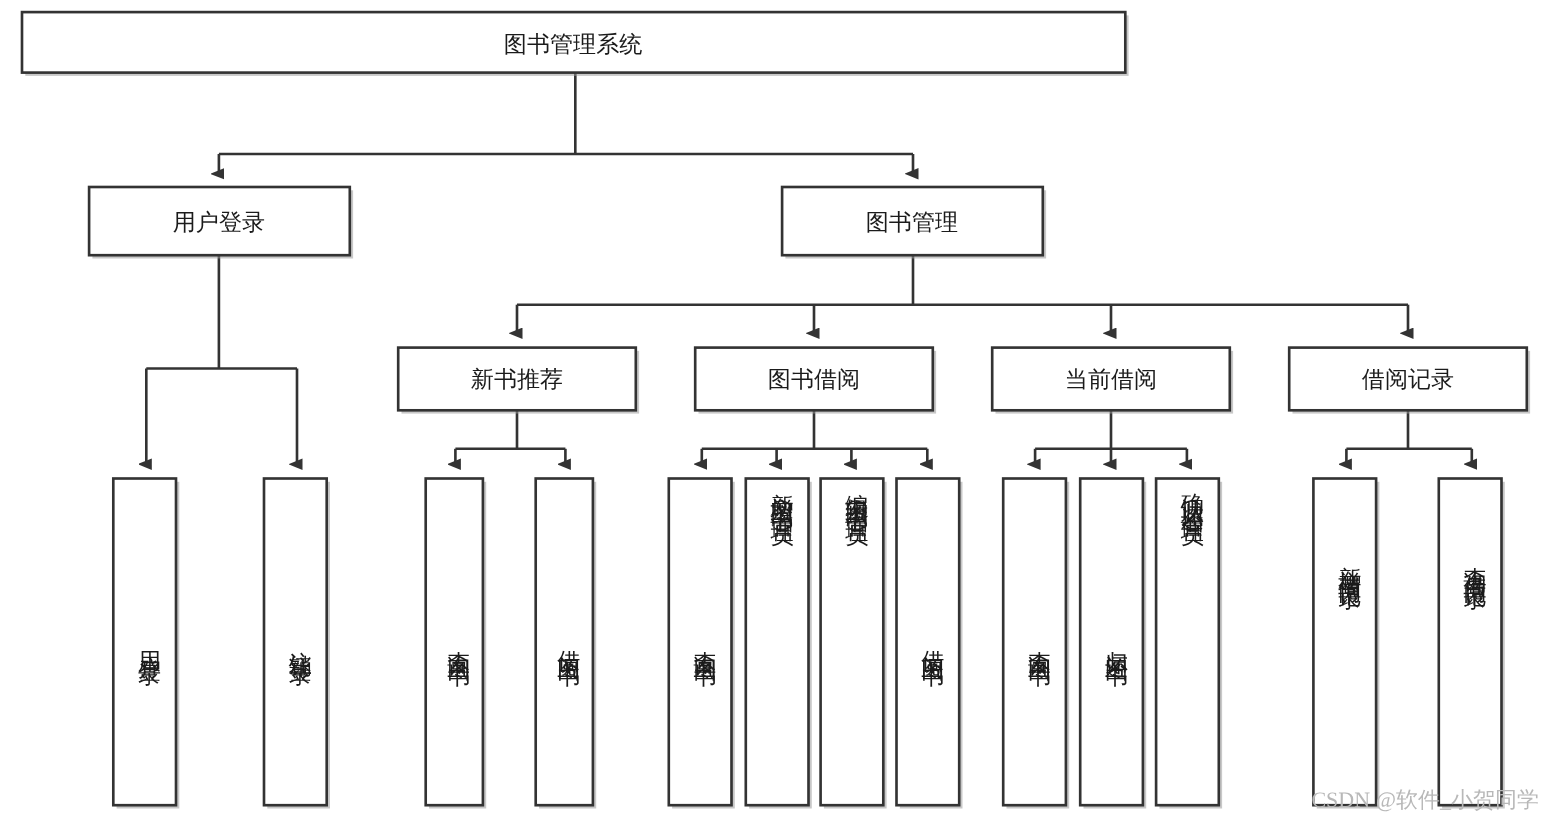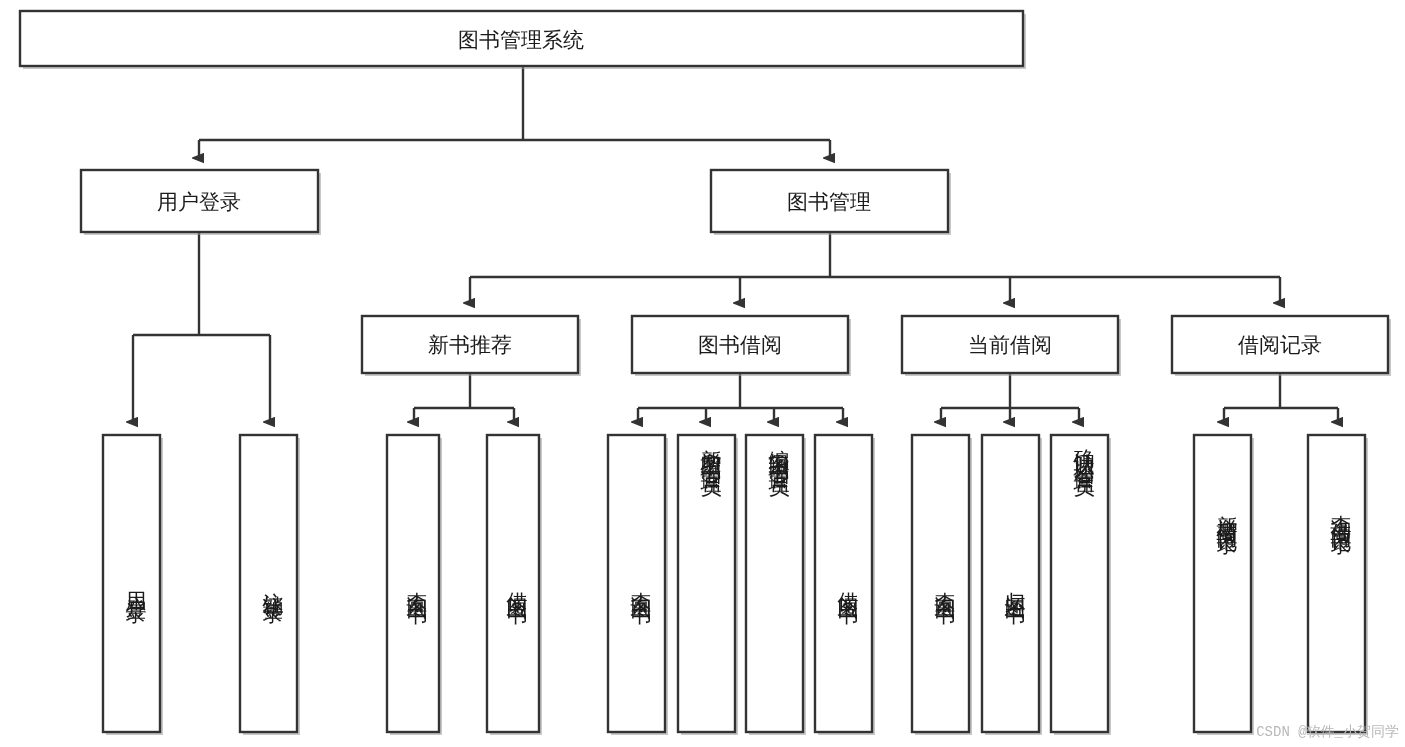--- a/index.html
+++ b/index.html
@@ -19,22 +19,22 @@
     fill:#1b1b1b;font-size:21px;text-anchor:middle;
   }
   .vlabel{
     font-family:"DejaVu Sans","Liberation Sans",sans-serif;
     fill:#1b1b1b;font-size:21px;text-anchor:middle;
     writing-mode:vertical-rl;
     letter-spacing:4px;
   }
   .watermark{
     position:absolute;right:6px;bottom:6px;
-    font-family:Liberation Mono, monospace;
-    font-size:14px;color:#b8b8b8;white-space:nowrap;
+    font-family:Liberation Serif, serif;
+    font-size:20px;color:#b8b8b8;white-space:nowrap;
     pointer-events:none;user-select:none;
   }
 </style>
 </head>
 <body>
 
 <svg id="diagram" viewBox="0 0 1405 747">
   <defs>
     <marker id="arrow" markerWidth="12" markerHeight="12" refX="5.2" refY="5" orient="auto" markerUnits="userSpaceOnUse">
       <path d="M0,0 L10.4,0 L5.2,13 z" fill="#333333"></path>

